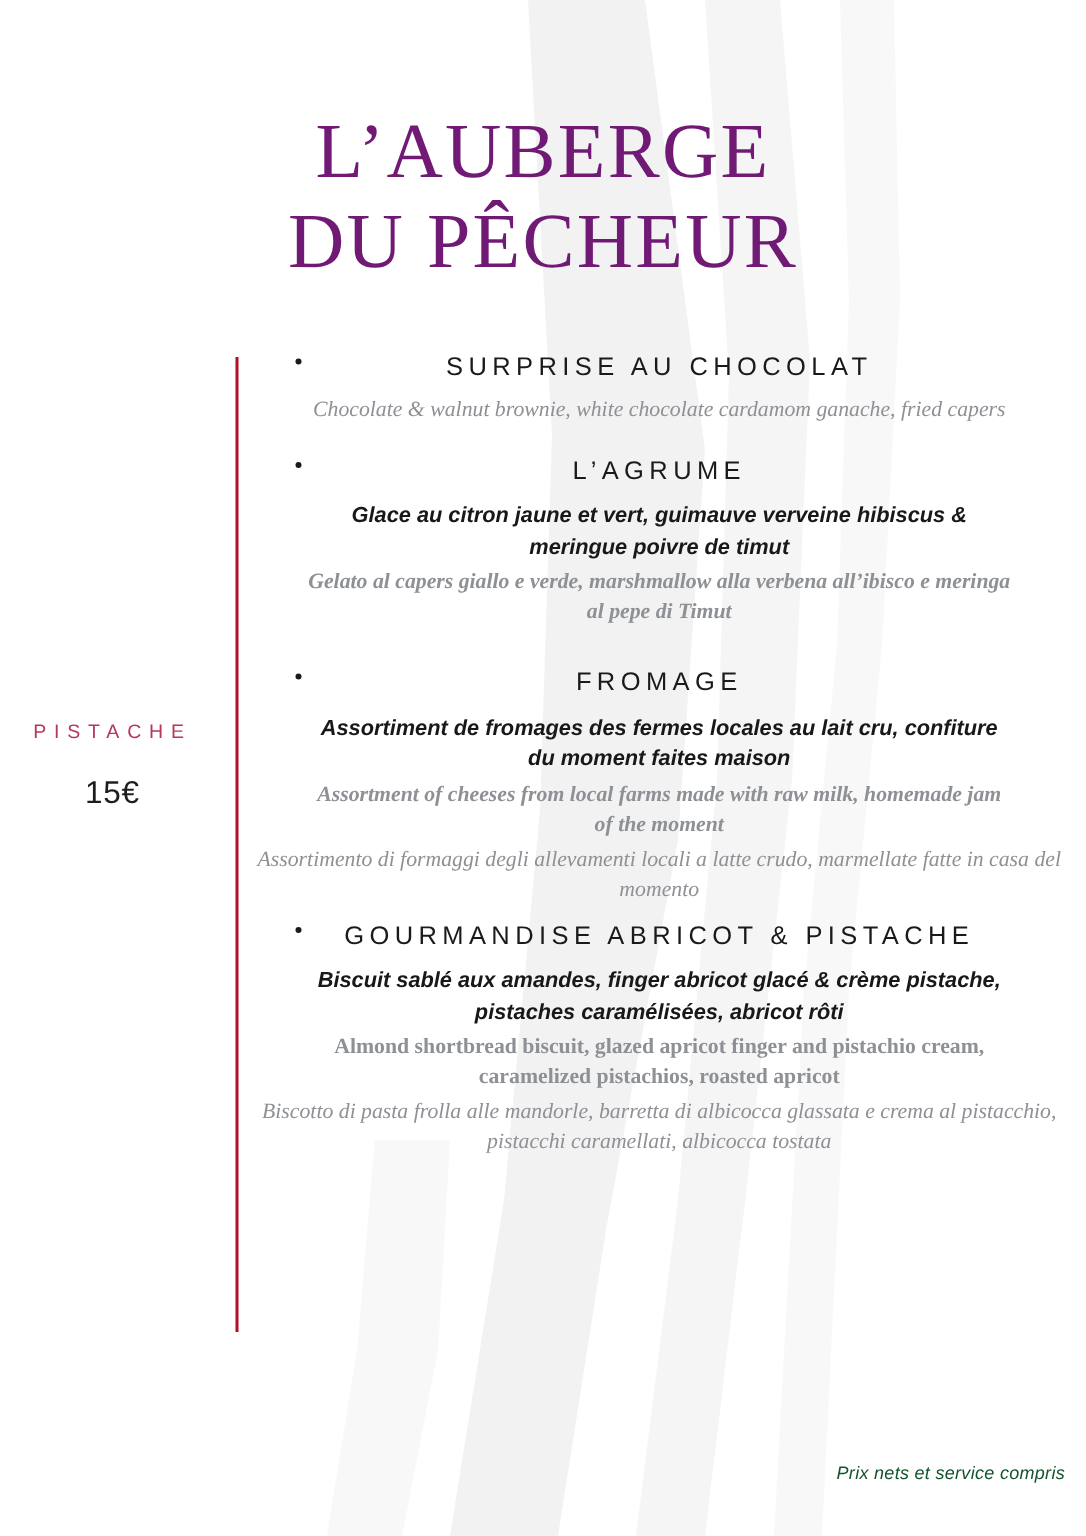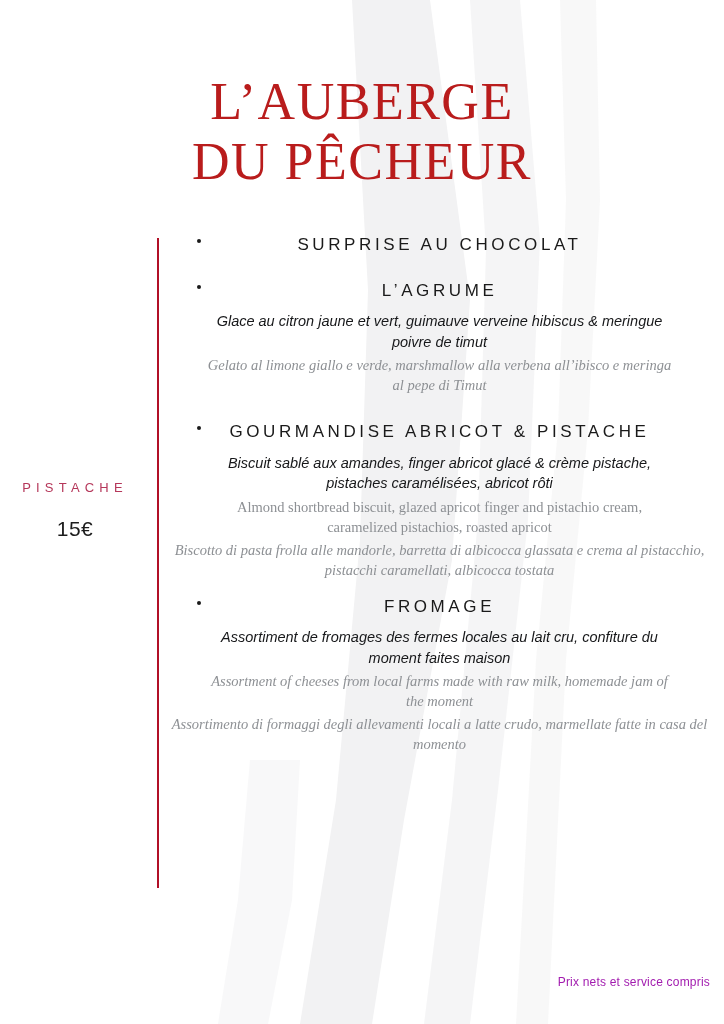--- a/index.html
+++ b/index.html
@@ -36,21 +36,21 @@
   .masthead {
     position: absolute;
     top: 72px;
     left: 0;
     width: 724px;
     text-align: center;
     z-index: 2;
   }
   .masthead .line {
     font-family: "Liberation Serif", "DejaVu Serif", serif;
-    color: #b91c1c;
+    color: #701a75;
     font-size: 52px;
     line-height: 1.16;
     letter-spacing: 1.5px;
     font-weight: 400;
     white-space: nowrap;
   }
 
   
   .category {
     position: absolute;
@@ -138,34 +138,35 @@
     color: #8d9094;
     text-align: center;
     line-height: 1.38;
     margin: 3px auto 0 auto;
   }
   .desc-en { font-style: italic; }
   .desc-it { font-style: italic; }
   .desc-en.upright { font-style: normal; }
 
   .wide { max-width: 553px; }
-  .narrow { max-width: 470px; }
+  .narrow { max-width: 470px; font-weight: bold; }
 
   
   .dish-1 { margin-bottom: 18px; }
   .dish-2 { margin-bottom: 24px; }
   .dish-3 { margin-bottom: 14px; }
 
   
   .footer {
     position: absolute;
     right: 14px;
     top: 975px;
     font-size: 12px;
-    color: #a21caf;
+    font-style: italic;
+    color: #14532d;
     letter-spacing: 0.2px;
     z-index: 2;
   }
 </style>
 </head>
 <body>
 
 <div class="page">
 
   <svg class="watermark" width="724" height="1024" viewBox="0 0 724 1024" aria-hidden="true">
@@ -189,48 +190,49 @@
 
   <div class="rule"></div>
 
   <main class="dishes">
 
     <section class="dish dish-1">
       <div class="dish-head">
         <span class="bullet"></span>
         <span class="dish-title">SURPRISE AU CHOCOLAT</span>
       </div>
+      <p class="desc-en wide">Chocolate &amp; walnut brownie, white chocolate cardamom ganache, fried capers</p>
     </section>
 
     <section class="dish dish-2">
       <div class="dish-head">
         <span class="bullet"></span>
         <span class="dish-title">L’AGRUME</span>
       </div>
       <p class="desc-fr narrow">Glace au citron jaune et vert, guimauve verveine hibiscus &amp; meringue poivre de timut</p>
-      <p class="desc-it narrow">Gelato al limone giallo e verde, marshmallow alla verbena all’ibisco e meringa al pepe di Timut</p>
+      <p class="desc-it narrow">Gelato al capers giallo e verde, marshmallow alla verbena all’ibisco e meringa al pepe di Timut</p>
+    </section>
+
+    <section class="dish dish-4">
+      <div class="dish-head">
+        <span class="bullet"></span>
+        <span class="dish-title">FROMAGE</span>
+      </div>
+      <p class="desc-fr narrow">Assortiment de fromages des fermes locales au lait cru, confiture du moment faites maison</p>
+      <p class="desc-en narrow">Assortment of cheeses from local farms made with raw milk, homemade jam of the moment</p>
+      <p class="desc-it wide">Assortimento di formaggi degli allevamenti locali a latte crudo, marmellate fatte in casa del momento</p>
     </section>
 
     <section class="dish dish-3">
       <div class="dish-head">
         <span class="bullet"></span>
         <span class="dish-title">GOURMANDISE ABRICOT &amp; PISTACHE</span>
       </div>
       <p class="desc-fr narrow">Biscuit sablé aux amandes, finger abricot glacé &amp; crème pistache, pistaches caramélisées, abricot rôti</p>
       <p class="desc-en upright narrow">Almond shortbread biscuit, glazed apricot finger and pistachio cream, caramelized pistachios, roasted apricot</p>
       <p class="desc-it wide">Biscotto di pasta frolla alle mandorle, barretta di albicocca glassata e crema al pistacchio, pistacchi caramellati, albicocca tostata</p>
     </section>
 
-    <section class="dish dish-4">
-      <div class="dish-head">
-        <span class="bullet"></span>
-        <span class="dish-title">FROMAGE</span>
-      </div>
-      <p class="desc-fr narrow">Assortiment de fromages des fermes locales au lait cru, confiture du moment faites maison</p>
-      <p class="desc-en narrow">Assortment of cheeses from local farms made with raw milk, homemade jam of the moment</p>
-      <p class="desc-it wide">Assortimento di formaggi degli allevamenti locali a latte crudo, marmellate fatte in casa del momento</p>
-    </section>
-
   </main>
 
   <div class="footer">Prix nets et service compris</div>
 
 </div>
 
 </body></html>

